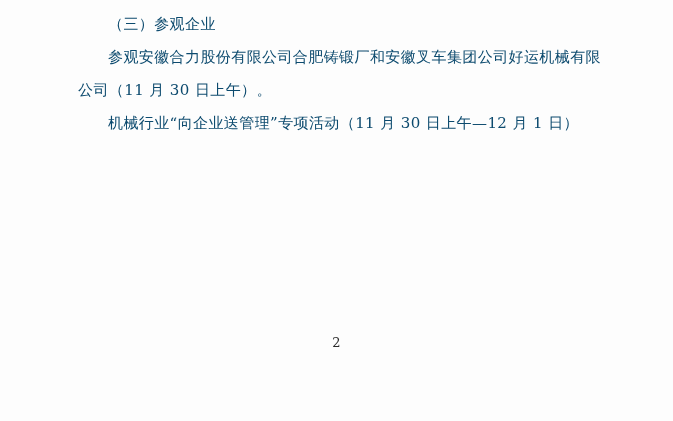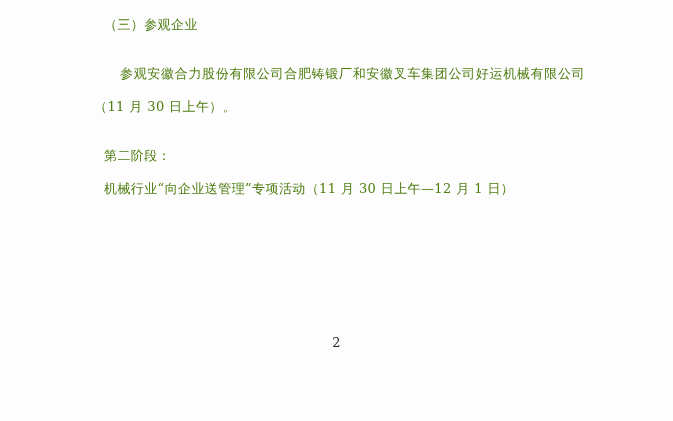--- a/index.html
+++ b/index.html
@@ -16,28 +16,28 @@
   }
   .page {
     position: relative;
     width: 673px;
     height: 421px;
     background: #fdfdfd;
     box-sizing: border-box;
     padding: 8px 72px 0 78px;
   }
   .doc-body {
-    font-size: 13px;
+    font-size: 15px;
     line-height: 33px;
-    color: #4d7c0f;
+    color: #0c4a6e;
     letter-spacing: 0.4px;
     text-align: justify;
   }
   .para {
-    margin: 16px;
+    margin: 0;
     text-indent: 2em;
     white-space: normal;
   }
   .para-heading {
     margin: 0;
     text-indent: 2em;
   }
   .page-number {
     position: absolute;
     left: 0;
@@ -60,21 +60,20 @@
 </head>
 <body>
 
 <div class="page">
   <div class="doc-body">
 
     <p class="para-heading">（三）参观企业</p>
 
     <p class="para">参观安徽合力股份有限公司合肥铸锻厂和安徽叉车集团公司好运机械有限公司（11 月 30 日上午）。</p>
 
-    <p class="para-heading">第二阶段：</p>
 
     <p class="para-heading">机械行业“向企业送管理”专项活动（11 月 30 日上午—12 月 1 日）</p>
 
 
   </div>
 
   <div class="page-number">2</div>
 
   <div class="blank-bottom"></div>
 </div>

